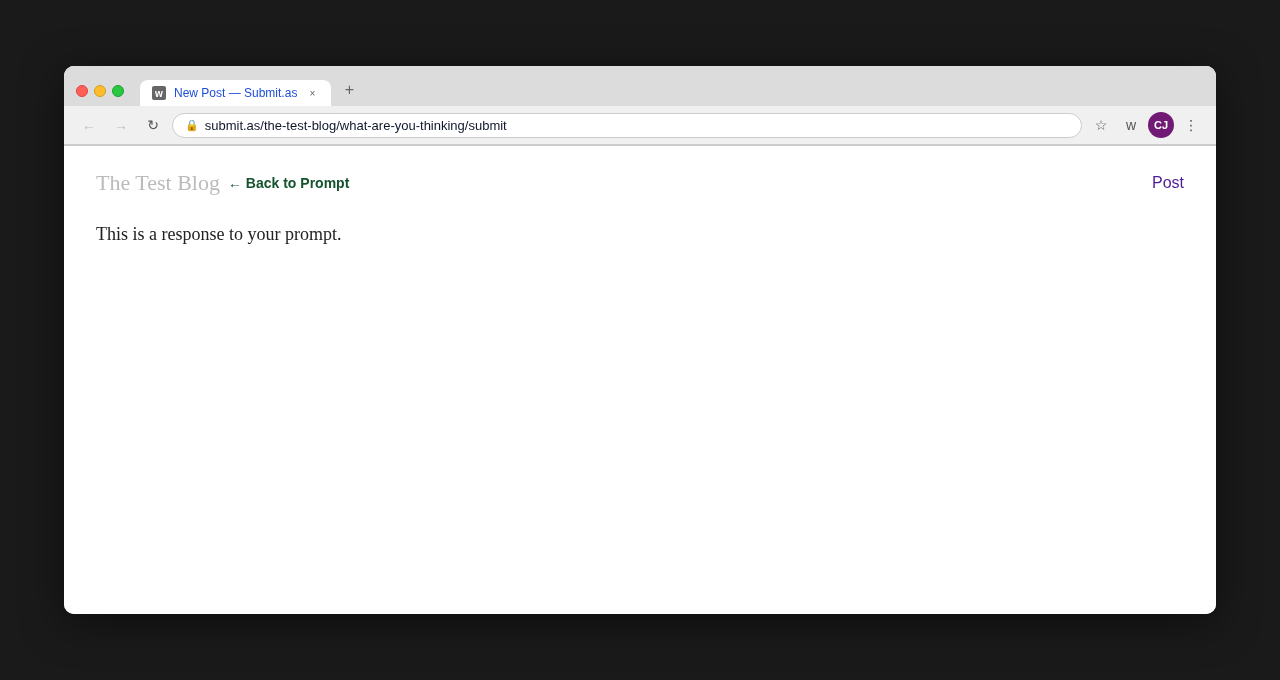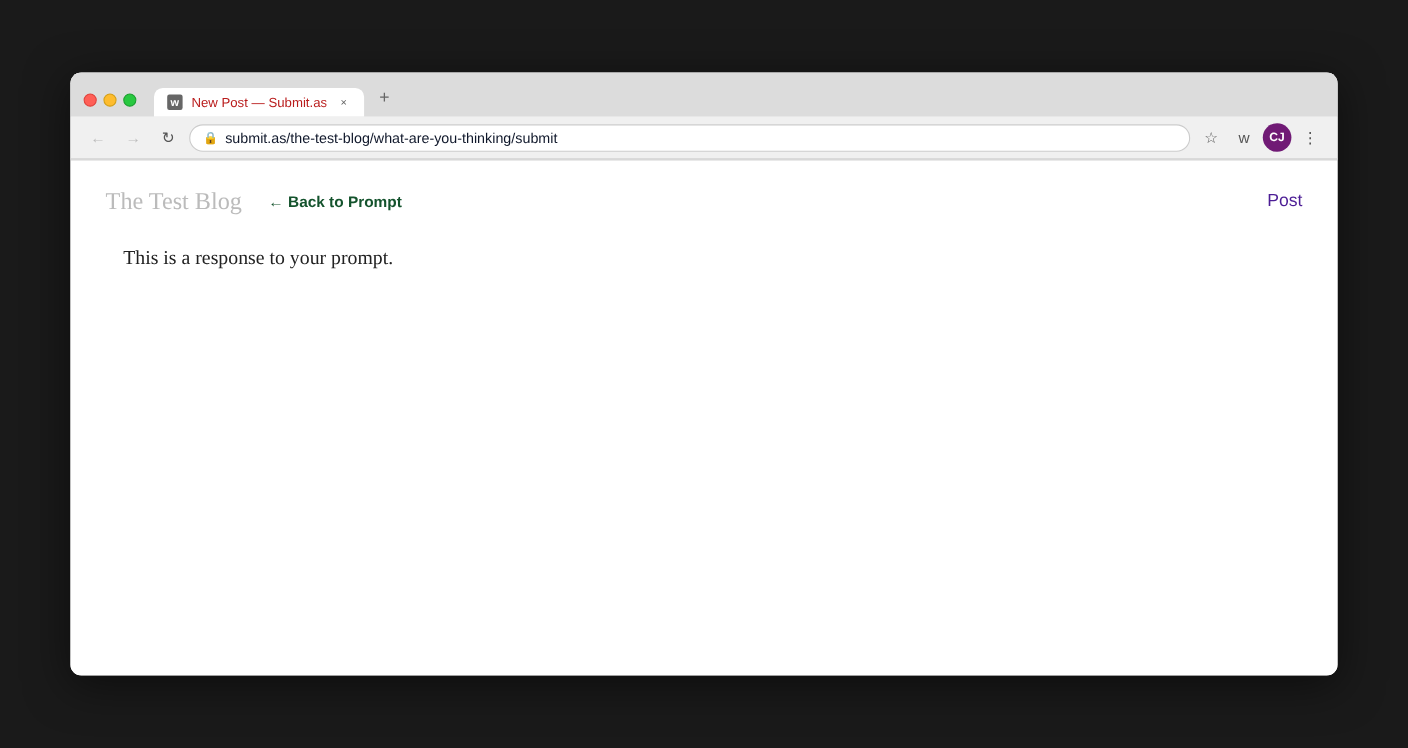--- a/index.html
+++ b/index.html
@@ -85,21 +85,21 @@
       font-weight: bold;
       flex-shrink: 0;
     }
 
     .tab-title {
       flex: 1;
       white-space: nowrap;
       overflow: hidden;
       text-overflow: ellipsis;
       font-size: 12px;
-      color: #b91c1c;
+      color: #1d4ed8;
     }
 
     .tab-close {
       width: 14px;
       height: 14px;
       border-radius: 50%;
       display: flex;
       align-items: center;
       justify-content: center;
       font-size: 10px;
@@ -211,21 +211,21 @@
     .page-header {
       display: flex;
       align-items: center;
       justify-content: space-between;
       margin-bottom: 24px;
     }
 
     .page-header-left {
       display: flex;
       align-items: center;
-      gap: 24px;
+      gap: 8px;
     }
 
     .blog-title {
       font-size: 22px;
       font-weight: 400;
       color: #bbb;
       font-family: Georgia, 'Times New Roman', serif;
     }
 
     .back-link {
@@ -240,21 +240,20 @@
       color: #4c1d95;
       cursor: pointer;
       font-weight: 400;
     }
 
     .response-text {
       font-size: 18px;
       color: #222;
       font-family: Georgia, 'Times New Roman', serif;
       font-weight: 400;
-      margin-left: 16px;
       line-height: 1.6;
     }
   </style>
 </head>
 <body>
 
 <div class="browser-window">
 
   <div class="chrome-frame">
 

